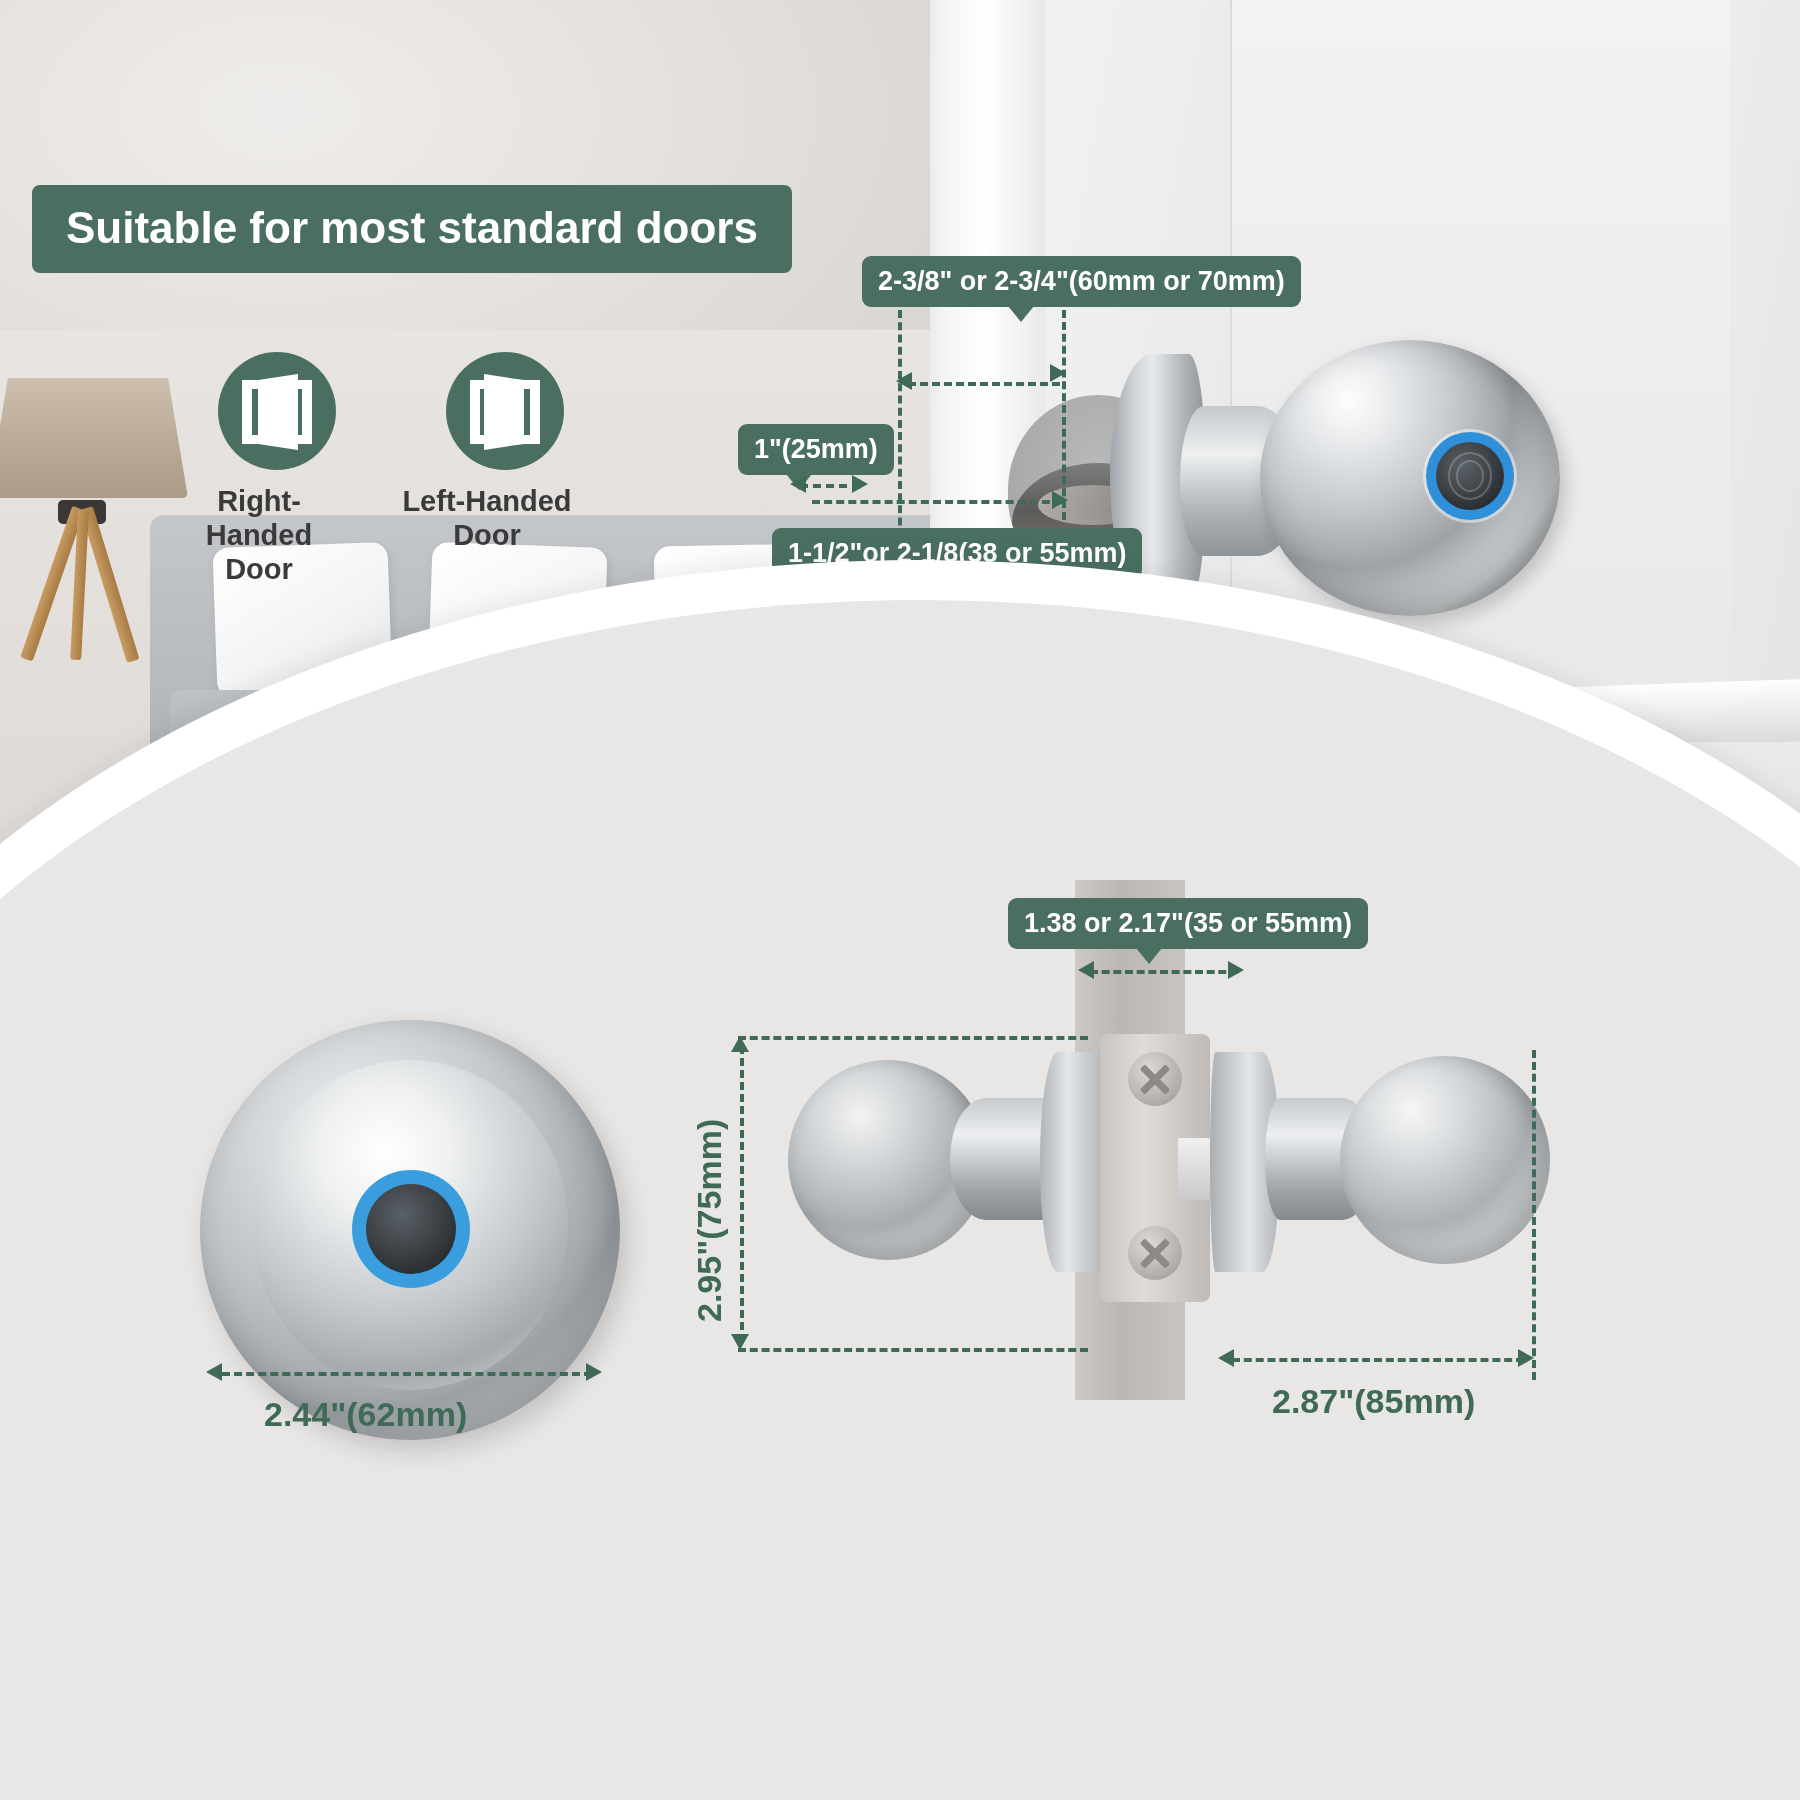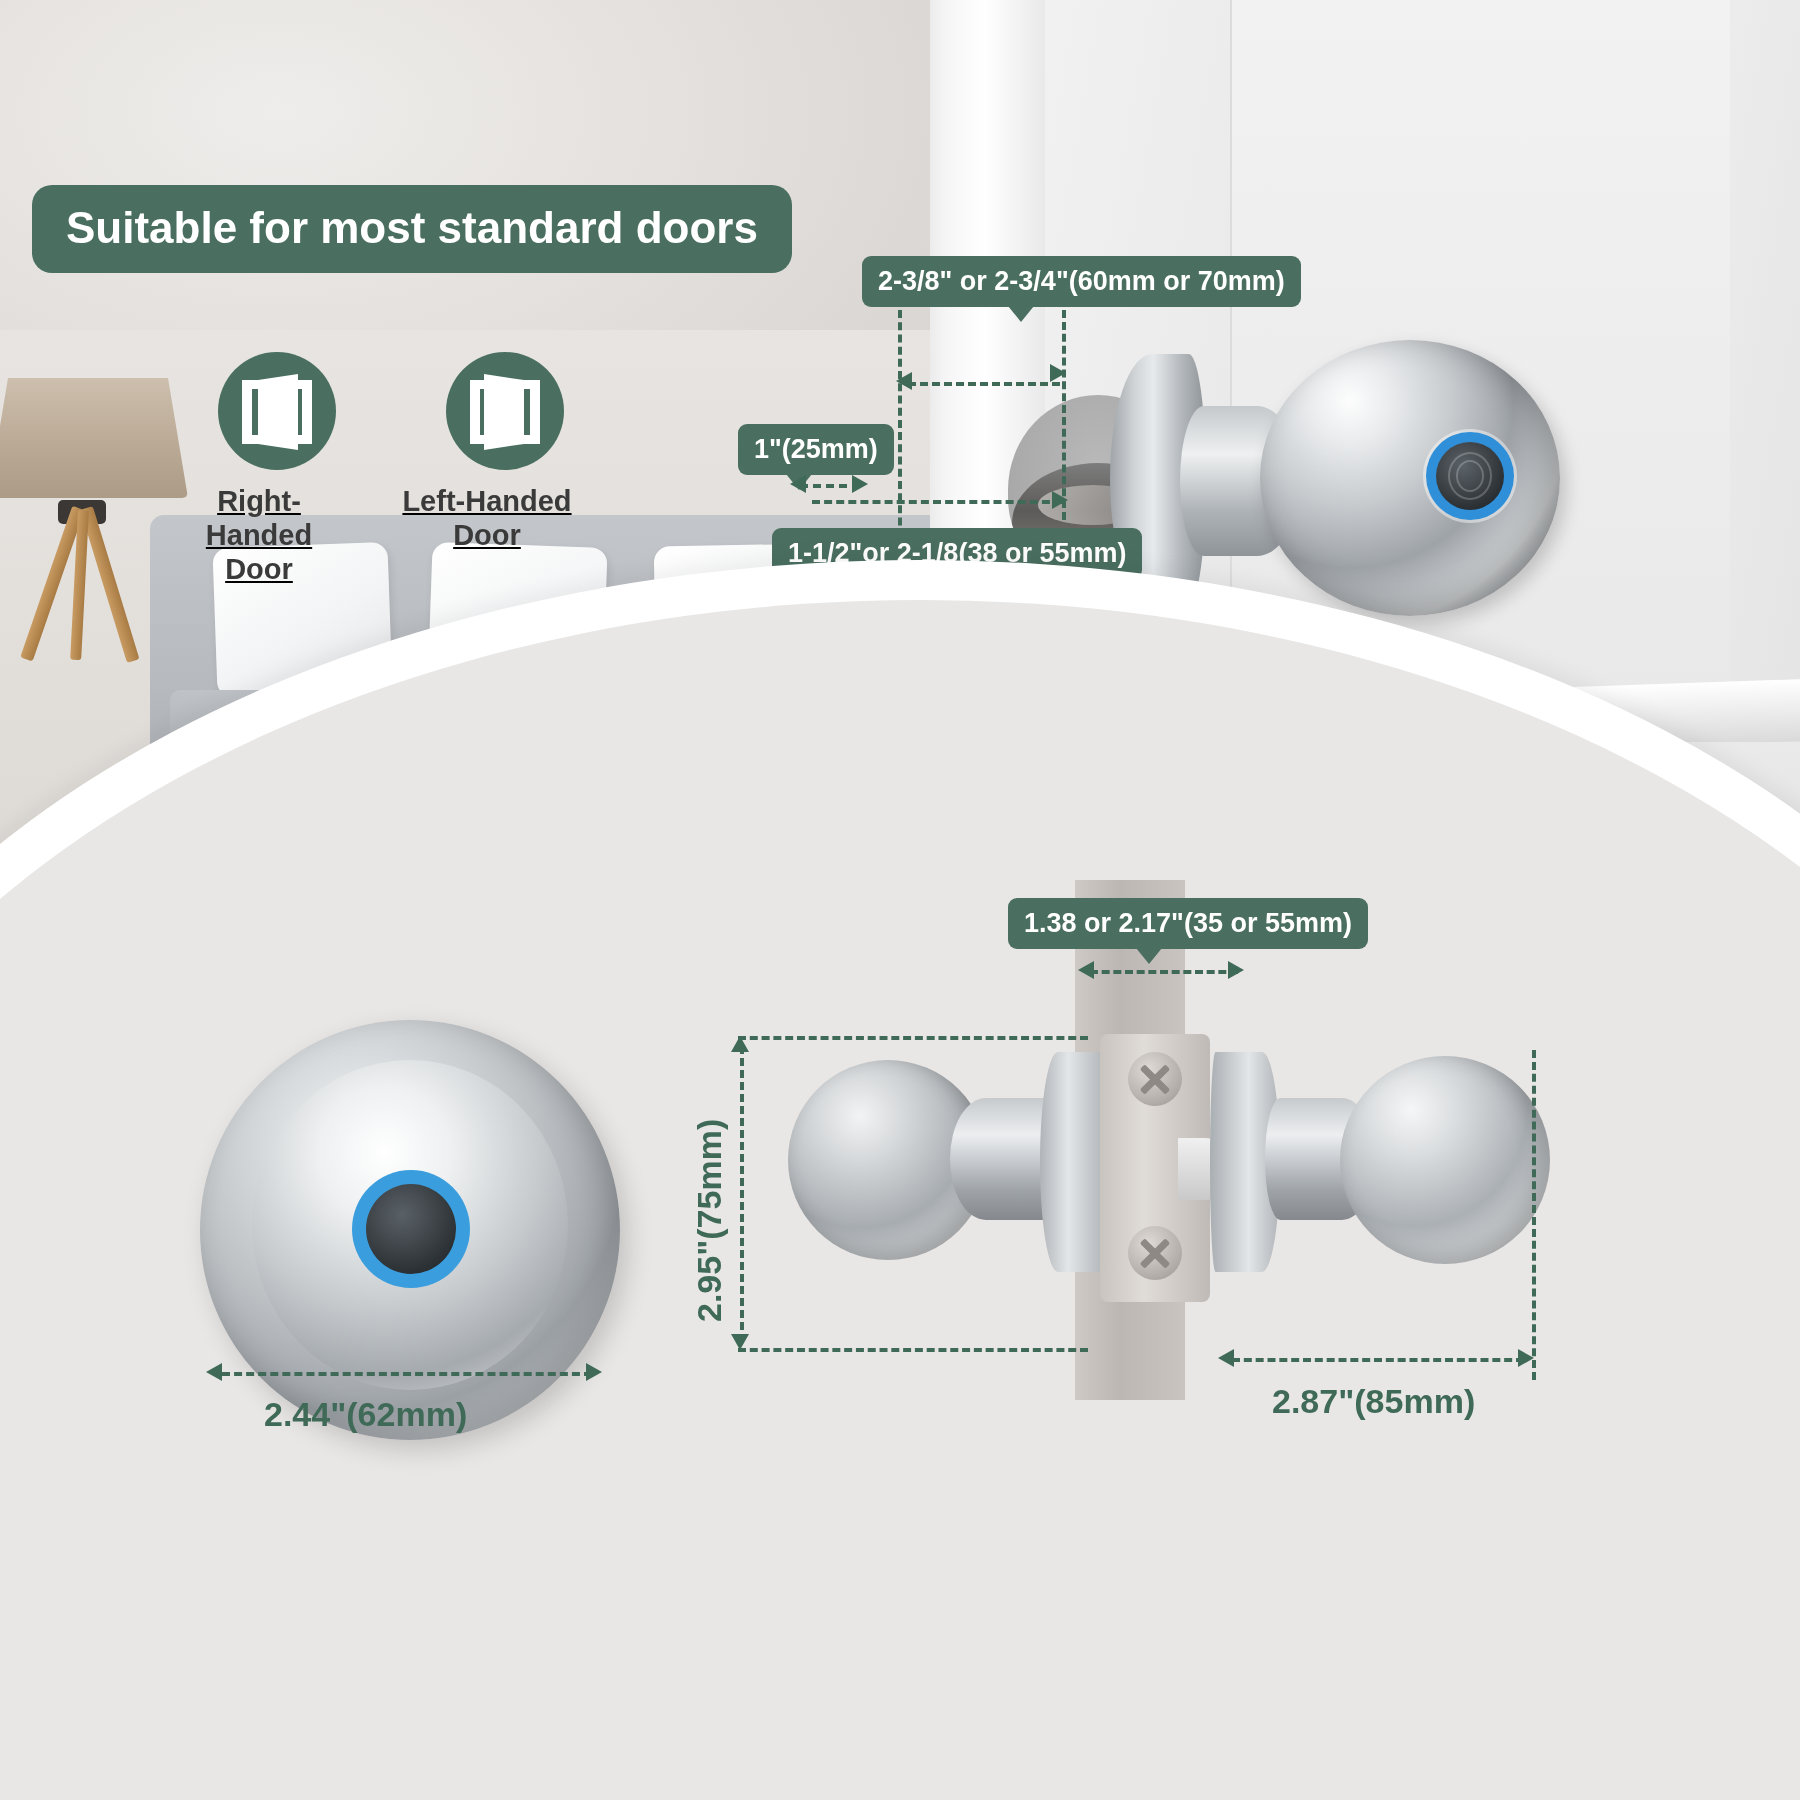--- a/index.html
+++ b/index.html
@@ -152,26 +152,26 @@
 
   
   .title {
     position: absolute; left: 44px; top: 46px;
     font-size: 95px; font-weight: 700; color: #3b3b3b; letter-spacing: -1px;
     line-height: 1; white-space: nowrap;
   }
   .subtitle-badge {
     position: absolute; left: 32px; top: 185px;
     background: #4a6f60; color:#fff;
-    padding: 18px 34px 20px 34px; border-radius: 20px;
+    padding: 18px 34px 20px 34px; border-radius: 8px;
     font-size: 44px; font-weight: 600; white-space: nowrap;
   }
 
   
-  .hand-group { position: absolute; top: 352px; text-decoration: underline; }
+  .hand-group { position: absolute; top: 352px; }
   .hand-group.rh { left: 200px; }
   .hand-group.lh { left: 428px; }
   .hand-circle {
     width: 118px; height: 118px; border-radius: 50%;
     background: #4a6f60; position: relative; margin: 0 auto;
   }
   .hc-frame-l, .hc-frame-r {
     position:absolute; top: 28px; width: 10px; height: 62px; background:#fff;
   }
   .hc-frame-l { left: 24px; }

